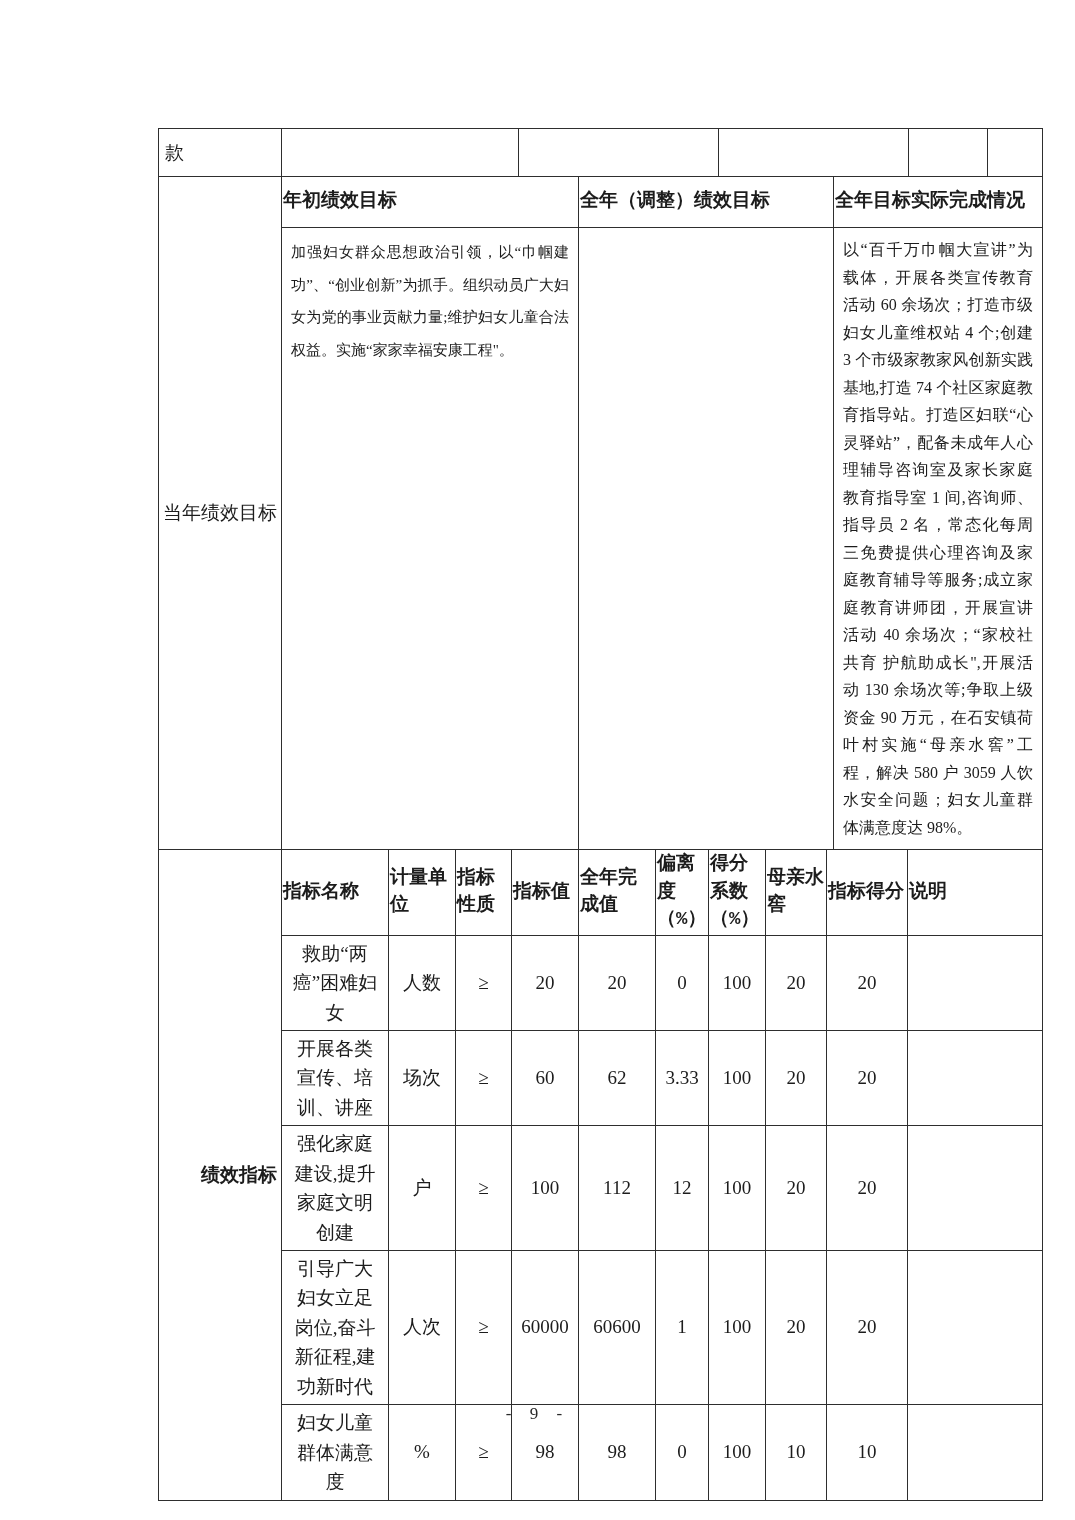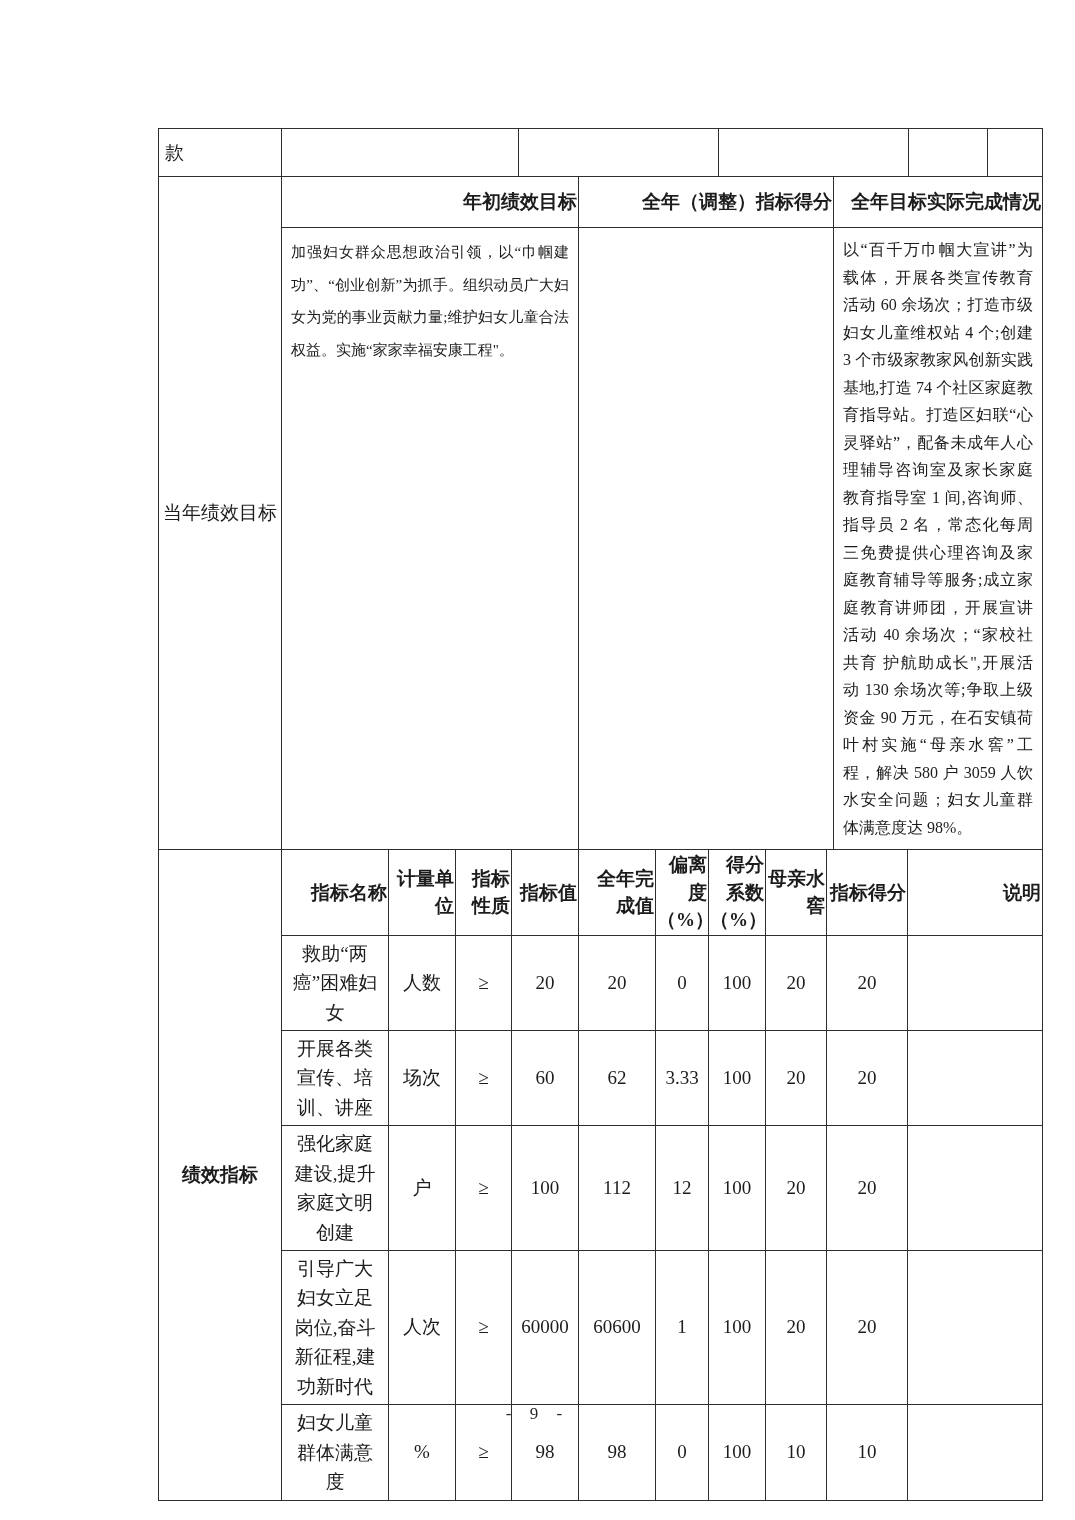--- a/index.html
+++ b/index.html
@@ -8,22 +8,22 @@
     font-family:"Liberation Serif","DejaVu Serif",serif;
     color:#1c1c1c;
   }
   .tbl-wrap{position:absolute;left:158px;top:128px;width:884px;}
   table.t{border-collapse:collapse;table-layout:fixed;width:884px;}
   table.tB,table.tC{margin-top:-1px;}
   .t td{border:1px solid #2e2e2e;box-sizing:border-box;overflow:hidden;
         font-size:19px;vertical-align:middle;}
   td.lbl{text-align:left;padding:2px 6px;}
   td.num{text-align:center;}
-  td.hdr{font-weight:bold;text-align:right;padding:1px;line-height:1.45;}
-  td.vlabel{text-align:center;padding:2px 4px;}
+  td.hdr{font-weight:bold;text-align:left;padding:1px;line-height:1.45;font-family:Liberation Mono, monospace;}
+  td.vlabel{text-align:right;padding:2px 4px;}
   td.vlabel.bold{font-weight:bold;}
   td.para{vertical-align:top;text-align:justify;padding:8px 9px;}
   td.para.initial{font-size:15px;line-height:32.5px;}
   td.para.actual{font-size:16px;line-height:27.5px;}
   td.iname{text-align:center;padding:3px 6px;line-height:1.55;vertical-align:middle;}
   td.icell{text-align:center;line-height:1.4;margin-left:30px;}
   .pagenum{position:absolute;top:1404px;left:0;width:1075px;text-align:center;
            font-size:17px;letter-spacing:7px;color:#2a2a2a;}
 </style>
 </head>
@@ -56,21 +56,21 @@
     <colgroup>
       <col style="width:123px">
         <col style="width:297px">
         <col style="width:255px">
         <col style="width:209px">
     </colgroup>
     <tbody>
         <tr style="height:51px">
       <td class="vlabel" rowspan="2">当年绩效目标</td>
       <td class="hdr">年初绩效目标</td>
-      <td class="hdr">全年（调整）指标得分</td>
+      <td class="hdr">全年（调整）绩效目标</td>
       <td class="hdr">全年目标实际完成情况</td>
     </tr>
     <tr style="height:569px">
       <td class="para initial">加强妇女群众思想政治引领，以“巾帼建功”、“创业创新”为抓手。组织动员广大妇女为党的事业贡献力量;维护妇女儿童合法权益。实施“家家幸福安康工程"。</td>
       <td class="para"></td>
       <td class="para actual">以“百千万巾帼大宣讲”为载体，开展各类宣传教育活动 60 余场次；打造市级妇女儿童维权站 4 个;创建 3 个市级家教家风创新实践基地,打造 74 个社区家庭教育指导站。打造区妇联“心灵驿站”，配备未成年人心理辅导咨询室及家长家庭教育指导室 1 间,咨询师、指导员 2 名，常态化每周三免费提供心理咨询及家庭教育辅导等服务;成立家庭教育讲师团，开展宣讲活动 40 余场次；“家校社共育 护航助成长",开展活动 130 余场次等;争取上级资金 90 万元，在石安镇荷叶村实施“母亲水窖”工程，解决 580 户 3059 人饮水安全问题；妇女儿童群体满意度达 98%。</td>
     </tr>
   </tbody>
     </table>
 

